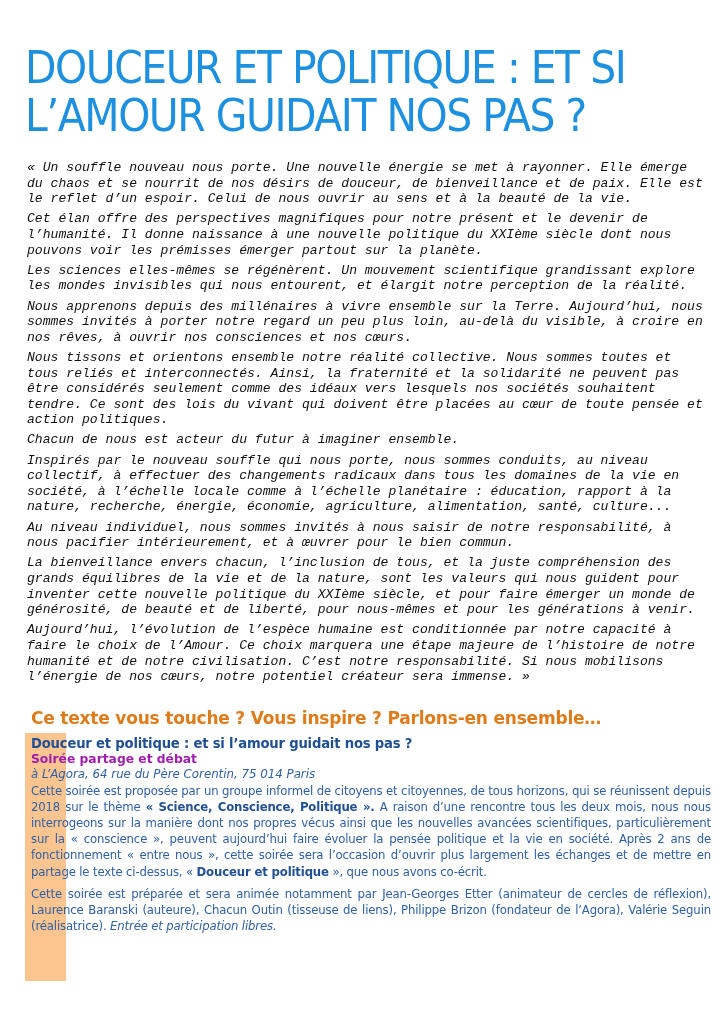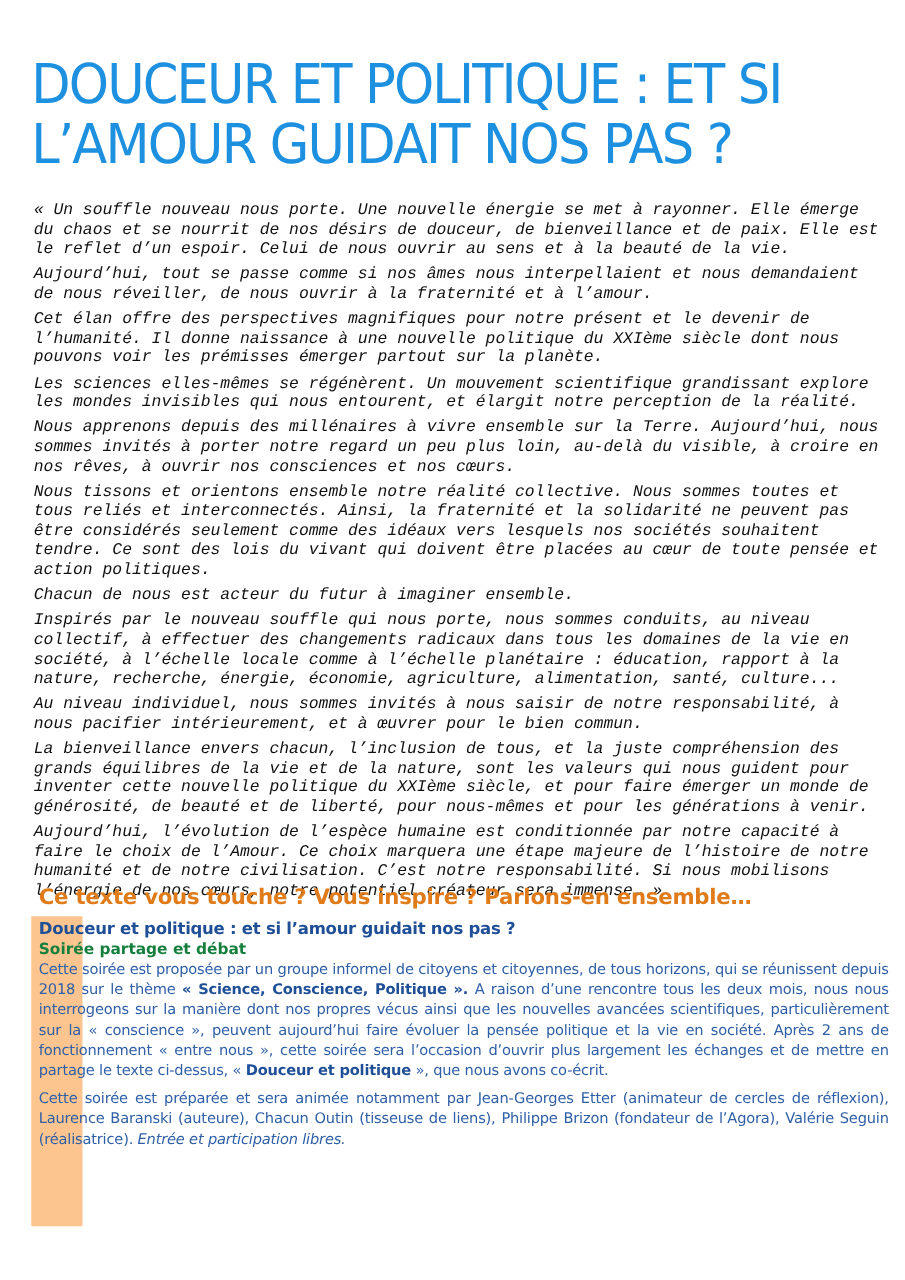--- a/index.html
+++ b/index.html
@@ -80,21 +80,21 @@
       font-weight: bold;
       font-size: 13.2px;
       line-height: 17px;
       color: #1f4f96;
       letter-spacing: -0.2px;
     }
     .event .event-subtitle {
       font-weight: bold;
       font-size: 12.3px;
       line-height: 15px;
-      color: #15803d;
+      color: #a21caf;
     }
     .event .when, .event .where {
       font-style: italic;
       font-size: 11.8px;
       line-height: 15.5px;
     }
     .event p {
       margin: 0;
       text-align: justify;
       letter-spacing: -0.15px;
@@ -111,36 +111,36 @@
   </style>
 </head>
 <body>
 
 <div class="page">
 
   <h1 class="title">DOUCEUR ET POLITIQUE : ET SI L’AMOUR GUIDAIT NOS PAS ?</h1>
 
   <div class="manifesto">
     <p>« Un souffle nouveau nous porte. Une nouvelle énergie se met à rayonner. Elle émerge du chaos et se nourrit de nos désirs de douceur, de bienveillance et de paix. Elle est le reflet d’un espoir. Celui de nous ouvrir au sens et à la beauté de la vie.</p>
-    <p>Aujourd’hui, tout se passe comme si nos âmes nous interpellaient et nous demandaient de nous réveiller, de nous ouvrir à la fraternité et à l’amour.</p>
     <p>Cet élan offre des perspectives magnifiques pour notre présent et le devenir de l’humanité. Il donne naissance à une nouvelle politique du XXIème siècle dont nous pouvons voir les prémisses émerger partout sur la planète.</p>
     <p>Les sciences elles-mêmes se régénèrent. Un mouvement scientifique grandissant explore les mondes invisibles qui nous entourent, et élargit notre perception de la réalité.</p>
     <p>Nous apprenons depuis des millénaires à vivre ensemble sur la Terre. Aujourd’hui, nous sommes invités à porter notre regard un peu plus loin, au-delà du visible, à croire en nos rêves, à ouvrir nos consciences et nos cœurs.</p>
     <p>Nous tissons et orientons ensemble notre réalité collective. Nous sommes toutes et tous reliés et interconnectés. Ainsi, la fraternité et la solidarité ne peuvent pas être considérés seulement comme des idéaux vers lesquels nos sociétés souhaitent tendre. Ce sont des lois du vivant qui doivent être placées au cœur de toute pensée et action politiques.</p>
     <p>Chacun de nous est acteur du futur à imaginer ensemble.</p>
     <p>Inspirés par le nouveau souffle qui nous porte, nous sommes conduits, au niveau collectif, à effectuer des changements radicaux dans tous les domaines de la vie en société, à l’échelle locale comme à l’échelle planétaire : éducation, rapport à la nature, recherche, énergie, économie, agriculture, alimentation, santé, culture...</p>
     <p>Au niveau individuel, nous sommes invités à nous saisir de notre responsabilité, à nous pacifier intérieurement, et à œuvrer pour le bien commun.</p>
     <p>La bienveillance envers chacun, l’inclusion de tous, et la juste compréhension des grands équilibres de la vie et de la nature, sont les valeurs qui nous guident pour inventer cette nouvelle politique du XXIème siècle, et pour faire émerger un monde de générosité, de beauté et de liberté, pour nous-mêmes et pour les générations à venir.</p>
     <p>Aujourd’hui, l’évolution de l’espèce humaine est conditionnée par notre capacité à faire le choix de l’Amour. Ce choix marquera une étape majeure de l’histoire de notre humanité et de notre civilisation. C’est notre responsabilité. Si nous mobilisons l’énergie de nos cœurs, notre potentiel créateur sera immense. »</p>
   </div>
 
   <div class="invite">Ce texte vous touche ? Vous inspire ? Parlons-en ensemble…</div>
 
   <div class="highlight-bar"></div>
 
   <div class="event">
     <div class="event-title">Douceur et politique : et si l’amour guidait nos pas ?</div>
     <div class="event-subtitle">Soirée partage et débat</div>
+    <div class="where">à L’Agora, 64 rue du Père Corentin, 75 014 Paris</div>
     <p><span>Cette soirée est proposée par un groupe informel de citoyens et citoyennes, de tous horizons, qui se réunissent depuis 2018 sur le thème </span><b>« Science, Conscience, Politique ».</b><span>  A raison d’une rencontre tous les deux mois, nous nous interrogeons sur la manière dont nos propres vécus ainsi que les nouvelles avancées scientifiques, particulièrement sur la « conscience », peuvent aujourd’hui faire évoluer la pensée politique et la vie en société. Après 2 ans de fonctionnement « entre nous », cette soirée sera l’occasion d’ouvrir plus largement les échanges et de mettre en partage le texte ci-dessus, « </span><b>Douceur et politique</b><span> », que nous avons co-écrit.</span></p>
     <p class="second"><span>Cette soirée est préparée et sera animée notamment par Jean-Georges Etter (animateur de cercles de réflexion), Laurence Baranski (auteure), Chacun Outin (tisseuse de liens), Philippe Brizon (fondateur de l’Agora), Valérie Seguin (réalisatrice). </span><i>Entrée et participation libres.</i></p>
   </div>
 
 </div>
 
 </body></html>

